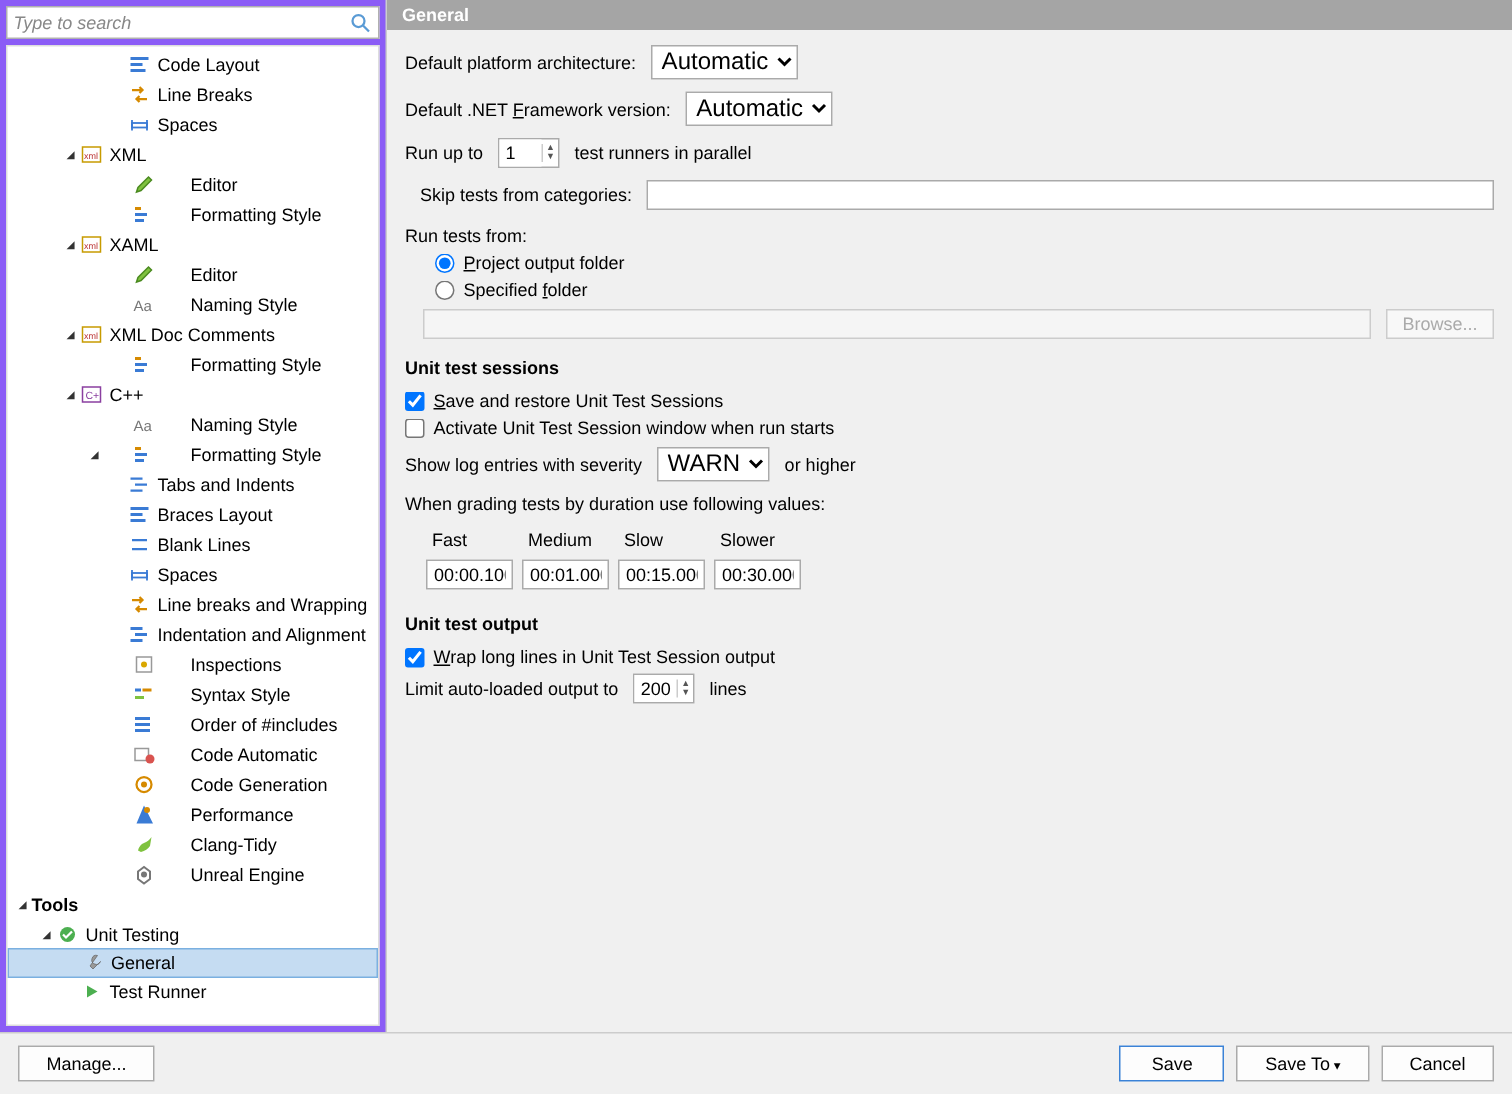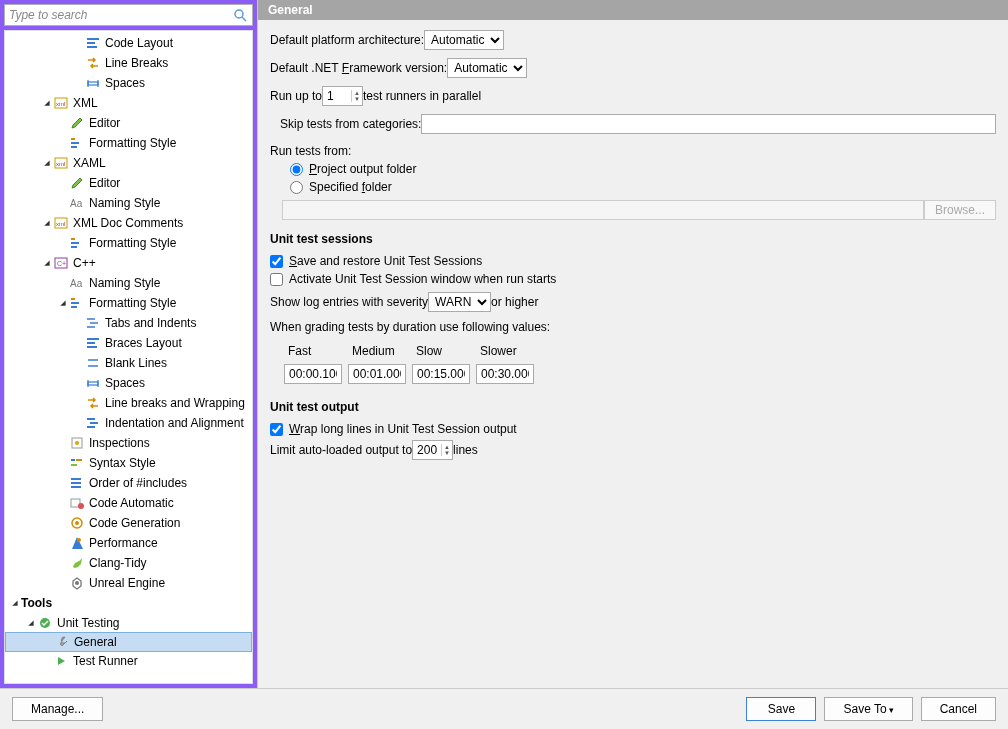--- a/index.html
+++ b/index.html
@@ -76,21 +76,21 @@
 .tree-item .icn {
   width: 16px; height: 16px;
   margin-right: 4px;
   flex-shrink: 0;
 }
 .tree-item .label { color: #000; }
 .tree-item .label.bold { font-weight: bold; }
 .indent-0 { padding-left: 4px; }
 .indent-1 { padding-left: 20px; }
 .indent-2 { padding-left: 36px; }
-.indent-3 { padding-left: 52px; }
+.indent-3 { padding-left: 52px; gap: 19px; }
 .indent-4 { padding-left: 68px; }
 
 .content-panel {
   flex: 1;
   background: #f0f0f0;
   display: flex;
   flex-direction: column;
   overflow-y: auto;
 }
 .panel-header {
@@ -98,26 +98,26 @@
   color: #fff;
   font-weight: bold;
   padding: 3px 10px;
   font-size: 12px;
 }
 .panel-body { padding: 10px 12px; }
 .form-row {
   display: flex;
   align-items: center;
   margin-bottom: 8px;
-  gap: 0;
+  gap: 10px;
 }
 .form-row label { color: #000; }
 select, input[type=text].small, .num-input {
   font-family: inherit;
-  font-size: 12px;
+  font-size: 16px;
   border: 1px solid #aaa;
   background: #fff;
   padding: 2px 4px;
 }
 select { padding: 1px 2px; }
 .wide-input {
   flex: 1;
   border: 1px solid #aaa;
   background: #fff;
   height: 20px;

